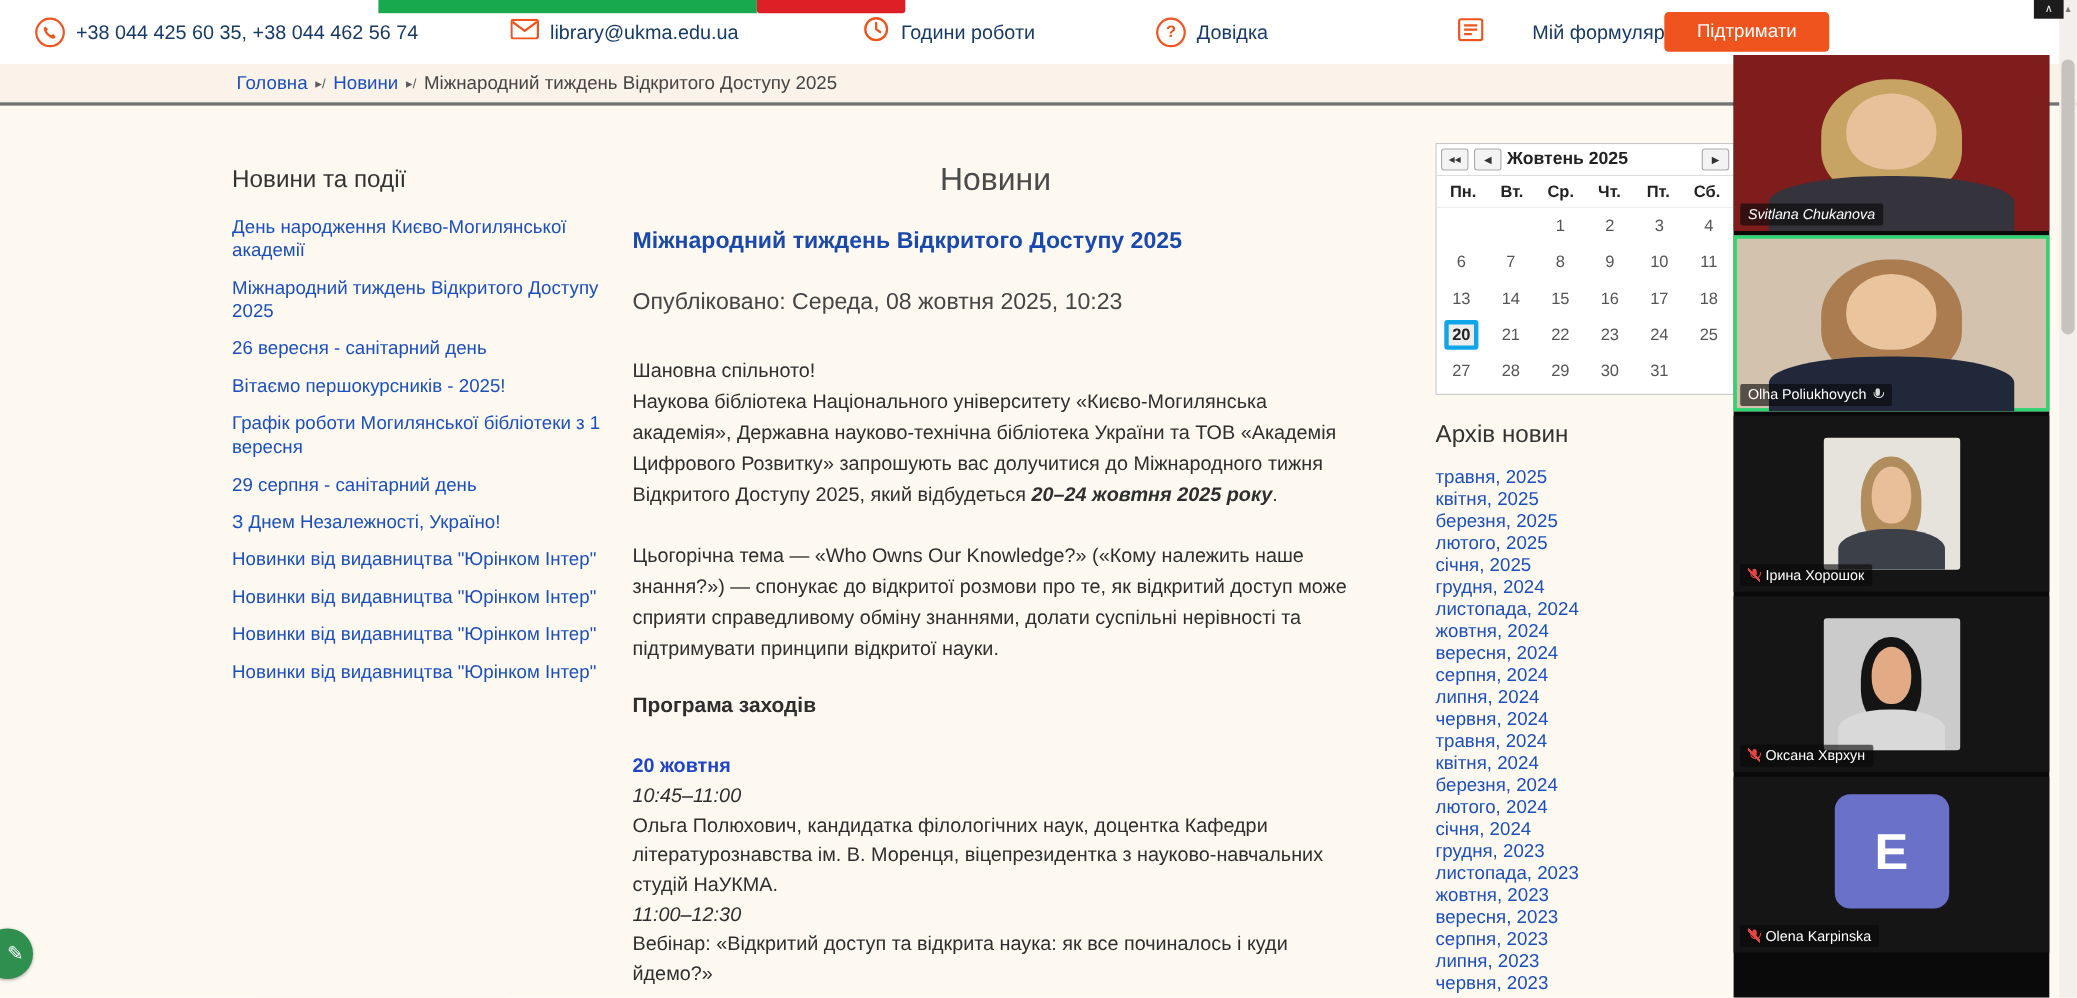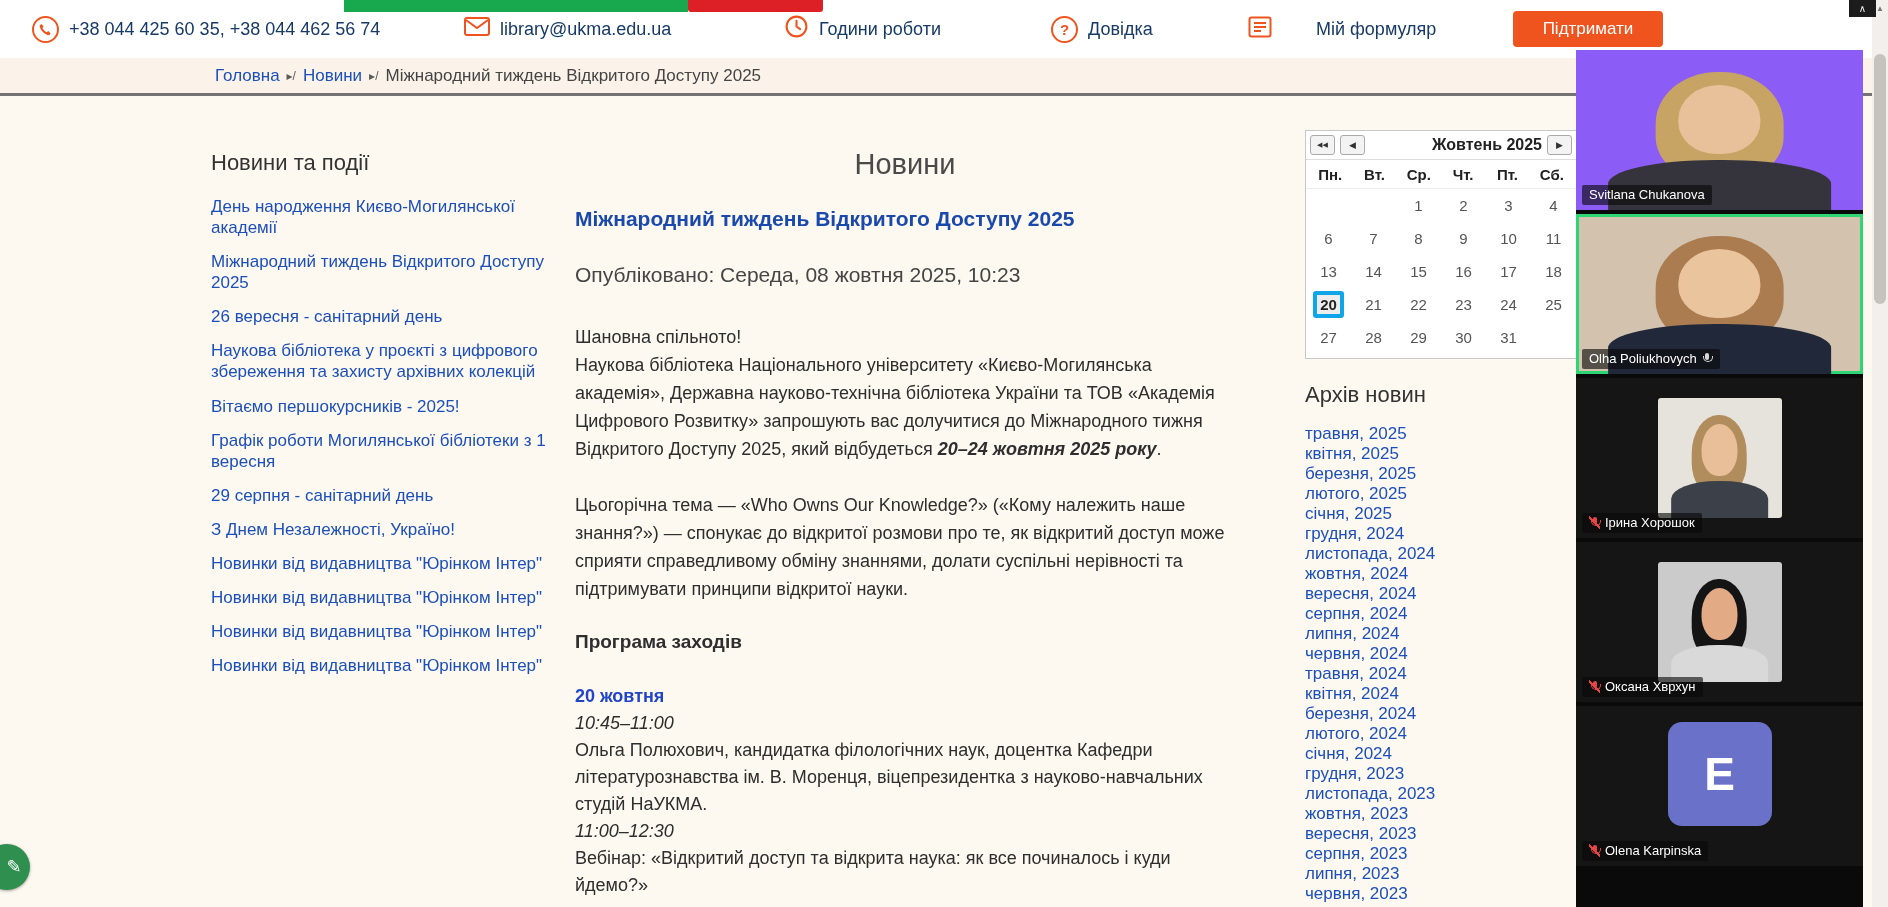--- a/index.html
+++ b/index.html
@@ -12,21 +12,21 @@
   .cut-red   { position:absolute; left:688px; top:0; width:135px; height:12px; background:#dd1f26; z-index:6; border-radius:0 0 3px 3px; }
 
   
   .topbar { position:absolute; left:0; top:0; width:100%; height:58px; background:#fff; z-index:3; }
   .tb-item { position:absolute; top:0; height:58px; display:flex; align-items:center; gap:10px;
              color:#173a66; font-size:18px; cursor:pointer; white-space:nowrap; }
   .tb-phone { left:32px; cursor:default; }
   .tb-email { left:464px; }
   .tb-hours { left:784px; }
   .tb-help  { left:1051px; }
-  .tb-form  { left:1248px;gap:44px; }
+  .tb-form  { left:1325px;gap:44px; }
   .ic-circle { width:27px; height:27px; border:2px solid #f0541e; border-radius:50%;
                display:flex; align-items:center; justify-content:center;
                color:#f0541e; font-size:15px; font-weight:bold; flex:none; }
   .support-btn { position:absolute; left:1513px; top:11px; width:150px; height:36px; background:#f0541e;
                  color:#fff; font-size:17px; display:flex; align-items:center; justify-content:center;
                  border-radius:4px; cursor:pointer; }
 
   
   .breadcrumb { position:absolute; left:0; top:58px; width:100%; height:38px; background:#fbf3e9;
                 border-bottom:3px solid #737373; display:flex; align-items:center;
@@ -53,21 +53,21 @@
   .prog-line { font-size:18px; line-height:27px; }
 
   
   .calendar { position:absolute; left:1305px; top:130px; width:272px; background:#fff;
               border:1px solid #c8c8c8; z-index:1; }
   .cal-head { height:29px; display:flex; align-items:center; gap:5px; padding:0 4px; border-bottom:1px solid #ddd; }
   .cal-btn { width:25px; height:20px; border:1px solid #aaa; background:#f3f3f3; border-radius:3px;
              display:flex; align-items:center; justify-content:center; color:#333; cursor:pointer; flex:none; }
   .cal-btn.fast { font-size:7px; }
   .cal-btn.one  { font-size:9px; }
-  .cal-title { flex:1; text-align:right; font-weight:700; font-size:16px; color:#222; }
+  .cal-title { flex:1; text-align:left; font-weight:700; font-size:16px; color:#222; }
   .cal-dow-row { display:grid; grid-template-columns:repeat(6,1fr); padding:3px 2px 1px; border-bottom:1px solid #eee; }
   .cal-dow { text-align:center; font-size:15px; font-weight:700; color:#222; line-height:24px; }
   .cal-grid { display:grid; grid-template-columns:repeat(6,1fr); padding-bottom:4px; }
   .cal-cell { height:33px; display:flex; align-items:center; justify-content:center;
               font-size:15px; color:#555; }
   .cal-cell.sel { background:#ededed; border:4px solid #0ea5e9; border-radius:3px;
                   margin:3px 7px; height:27px; font-weight:700; color:#222; }
 
   
   .archive { position:absolute; left:1305px; top:382px; width:270px; z-index:1; }
@@ -173,21 +173,20 @@
     <span class="bc-sep">▸/</span>
     <span class="bc-current">Міжнародний тиждень Відкритого Доступу 2025</span>
   </div>
 
   <div class="sidebar">
     <div class="side-title">Новини та події</div>
     <div>
         <div class="side-link">День народження Києво-Могилянської академії</div>
         <div class="side-link">Міжнародний тиждень Відкритого Доступу 2025</div>
         <div class="side-link">26 вересня - санітарний день</div>
-        <div class="side-link">Наукова бібліотека у проєкті з цифрового збереження та захисту архівних колекцій</div>
         <div class="side-link">Вітаємо першокурсників - 2025!</div>
         <div class="side-link">Графік роботи Могилянської бібліотеки з 1 вересня</div>
         <div class="side-link">29 серпня - санітарний день</div>
         <div class="side-link">З Днем Незалежності, Україно!</div>
         <div class="side-link">Новинки від видавництва "Юрінком Інтер"</div>
         <div class="side-link">Новинки від видавництва "Юрінком Інтер"</div>
         <div class="side-link">Новинки від видавництва "Юрінком Інтер"</div>
         <div class="side-link">Новинки від видавництва "Юрінком Інтер"</div>
       </div>
   </div>
@@ -286,21 +285,21 @@
         <div class="arch-link">вересня, 2023</div>
         <div class="arch-link">серпня, 2023</div>
         <div class="arch-link">липня, 2023</div>
         <div class="arch-link">червня, 2023</div>
         <div class="arch-link">травня, 2023</div>
       </div>
   </div>
 
   <div class="video-panel">
     <div class="video-strip">
-        <div class="tile" style="background: #8b5cf6;">
+        <div class="tile" style="background: #7f1d1d; font-style: italic;">
           <div class="person">
             <div class="hair" style="background: rgb(199, 164, 100);"></div>
             <div class="face" style="background: rgb(232, 193, 154);"></div>
             <div class="torso" style="background: rgb(53, 51, 59);"></div>
           </div>
           <div class="vlabel">
             <div class="vname">Svitlana Chukanova</div>
           </div>
         </div>
         <div class="tile" style="outline: rgb(46, 213, 115) solid 3px; outline-offset: -3px; background: rgb(211, 195, 174);">

